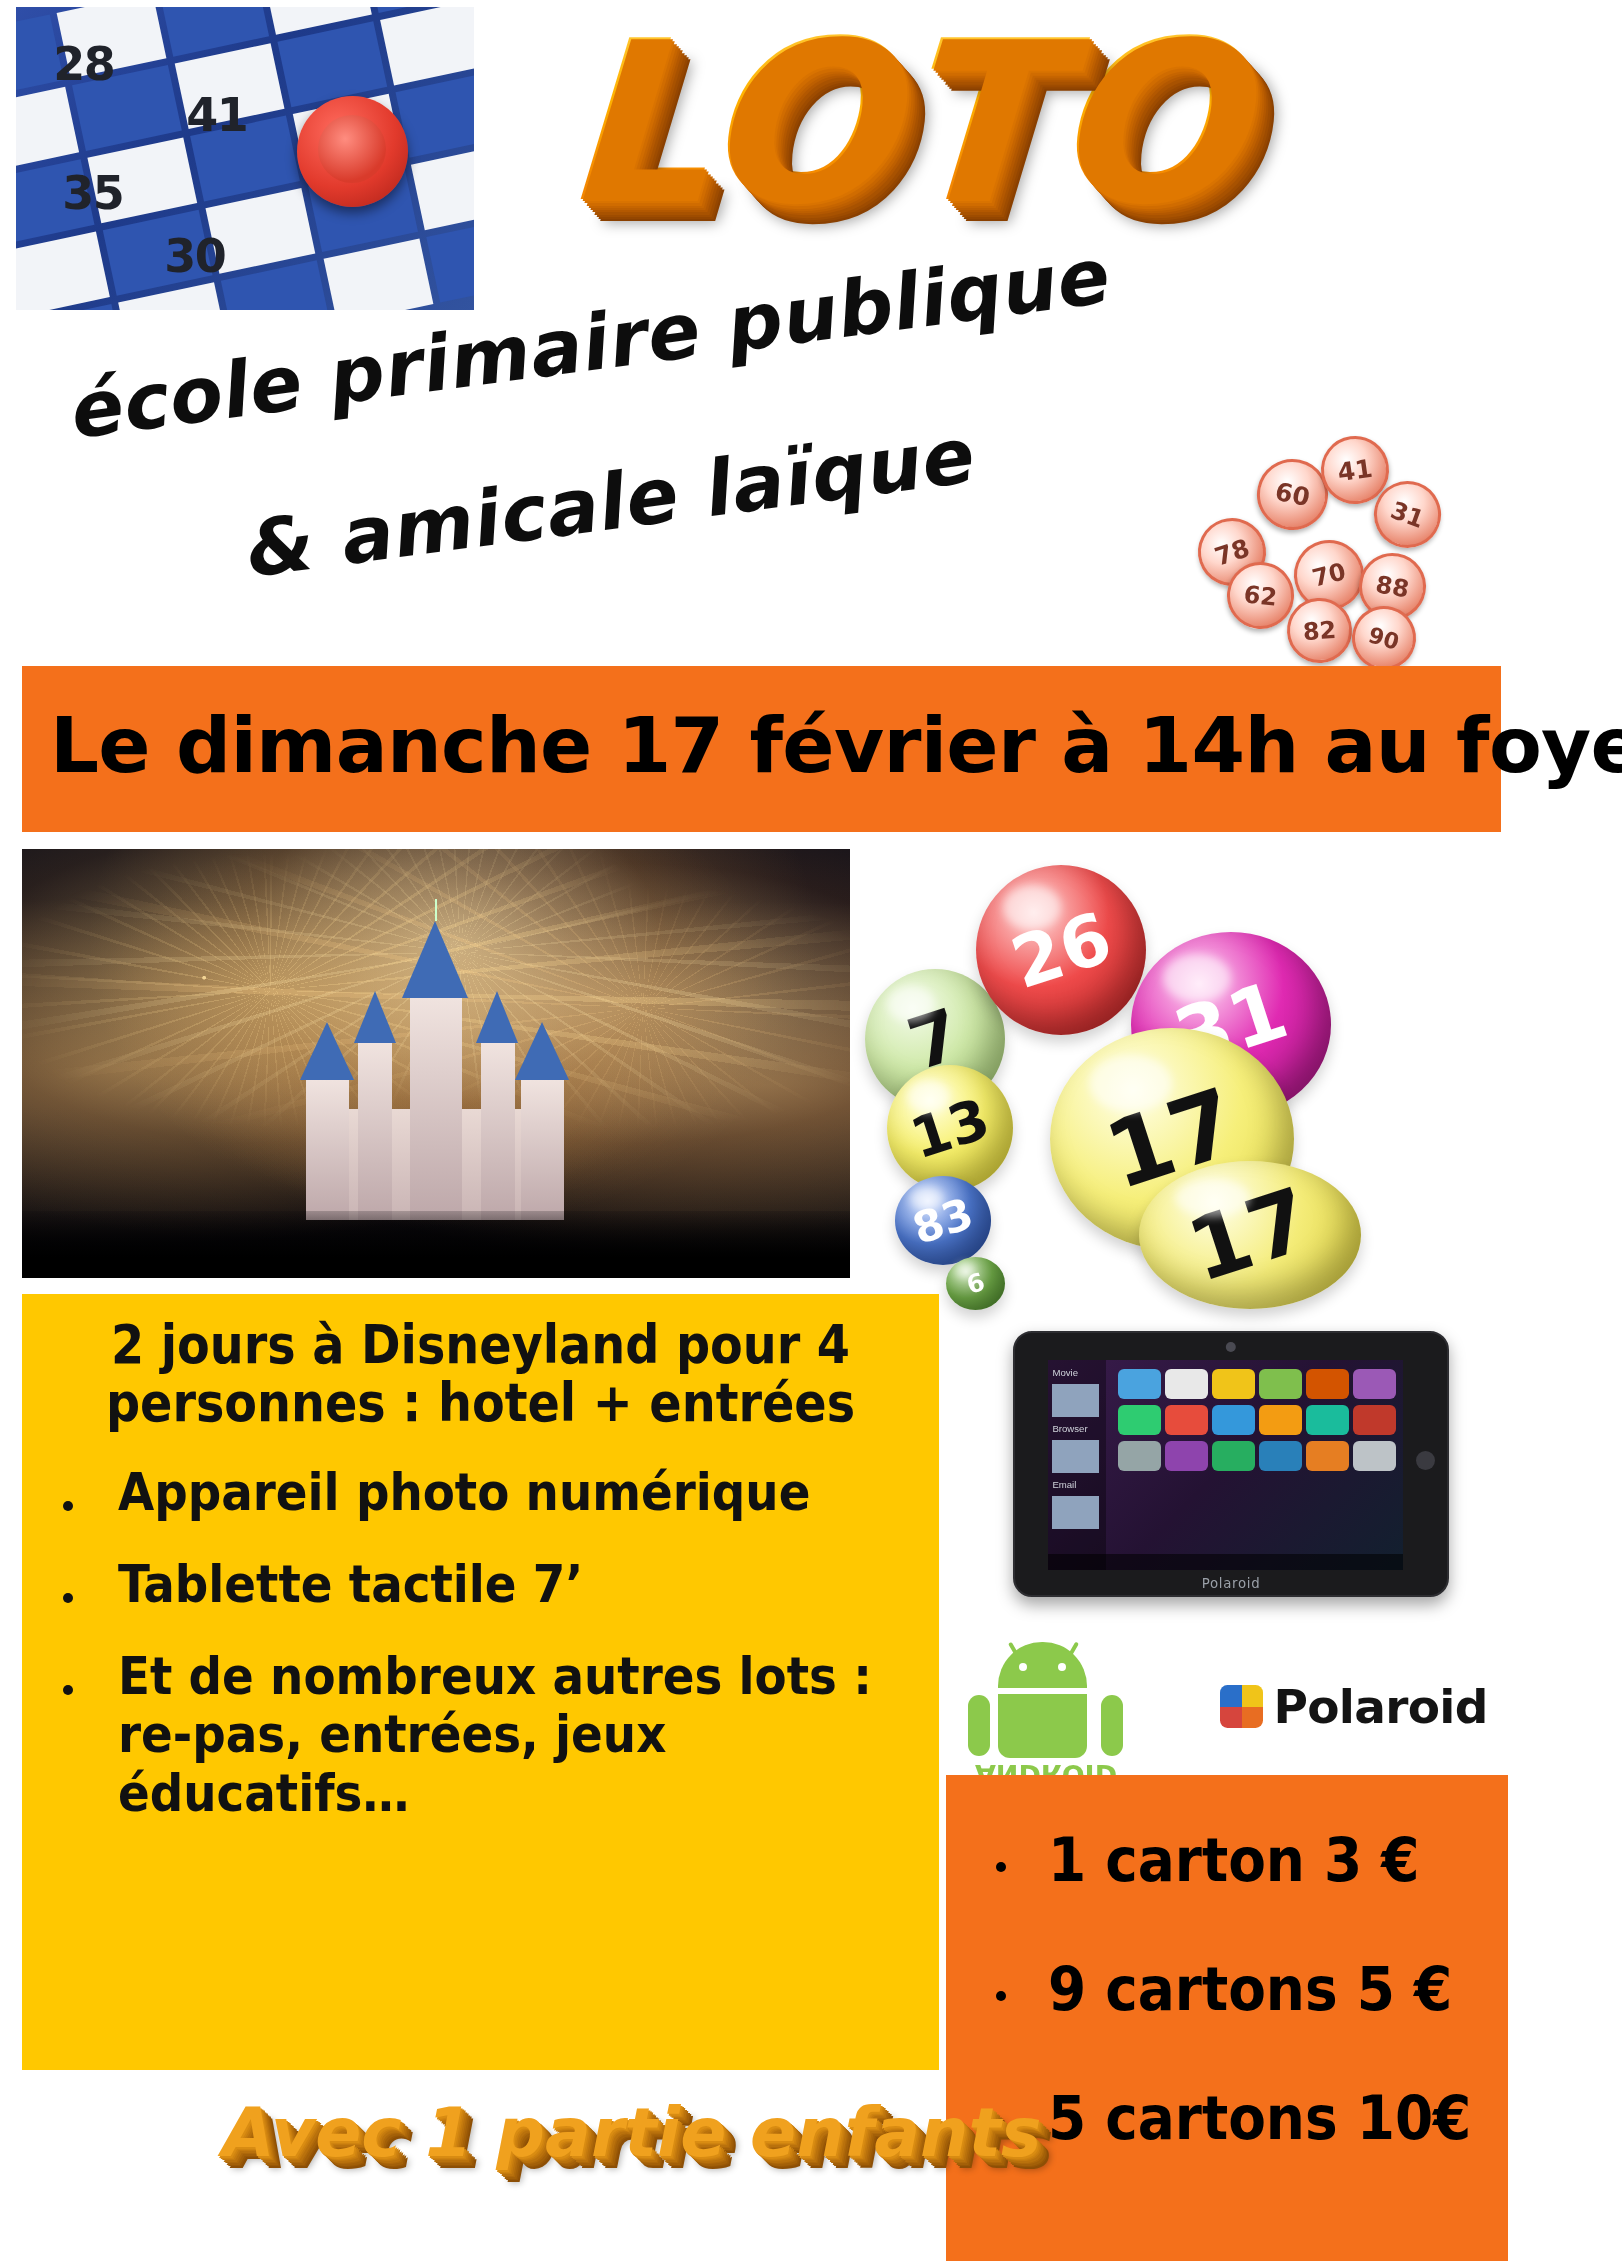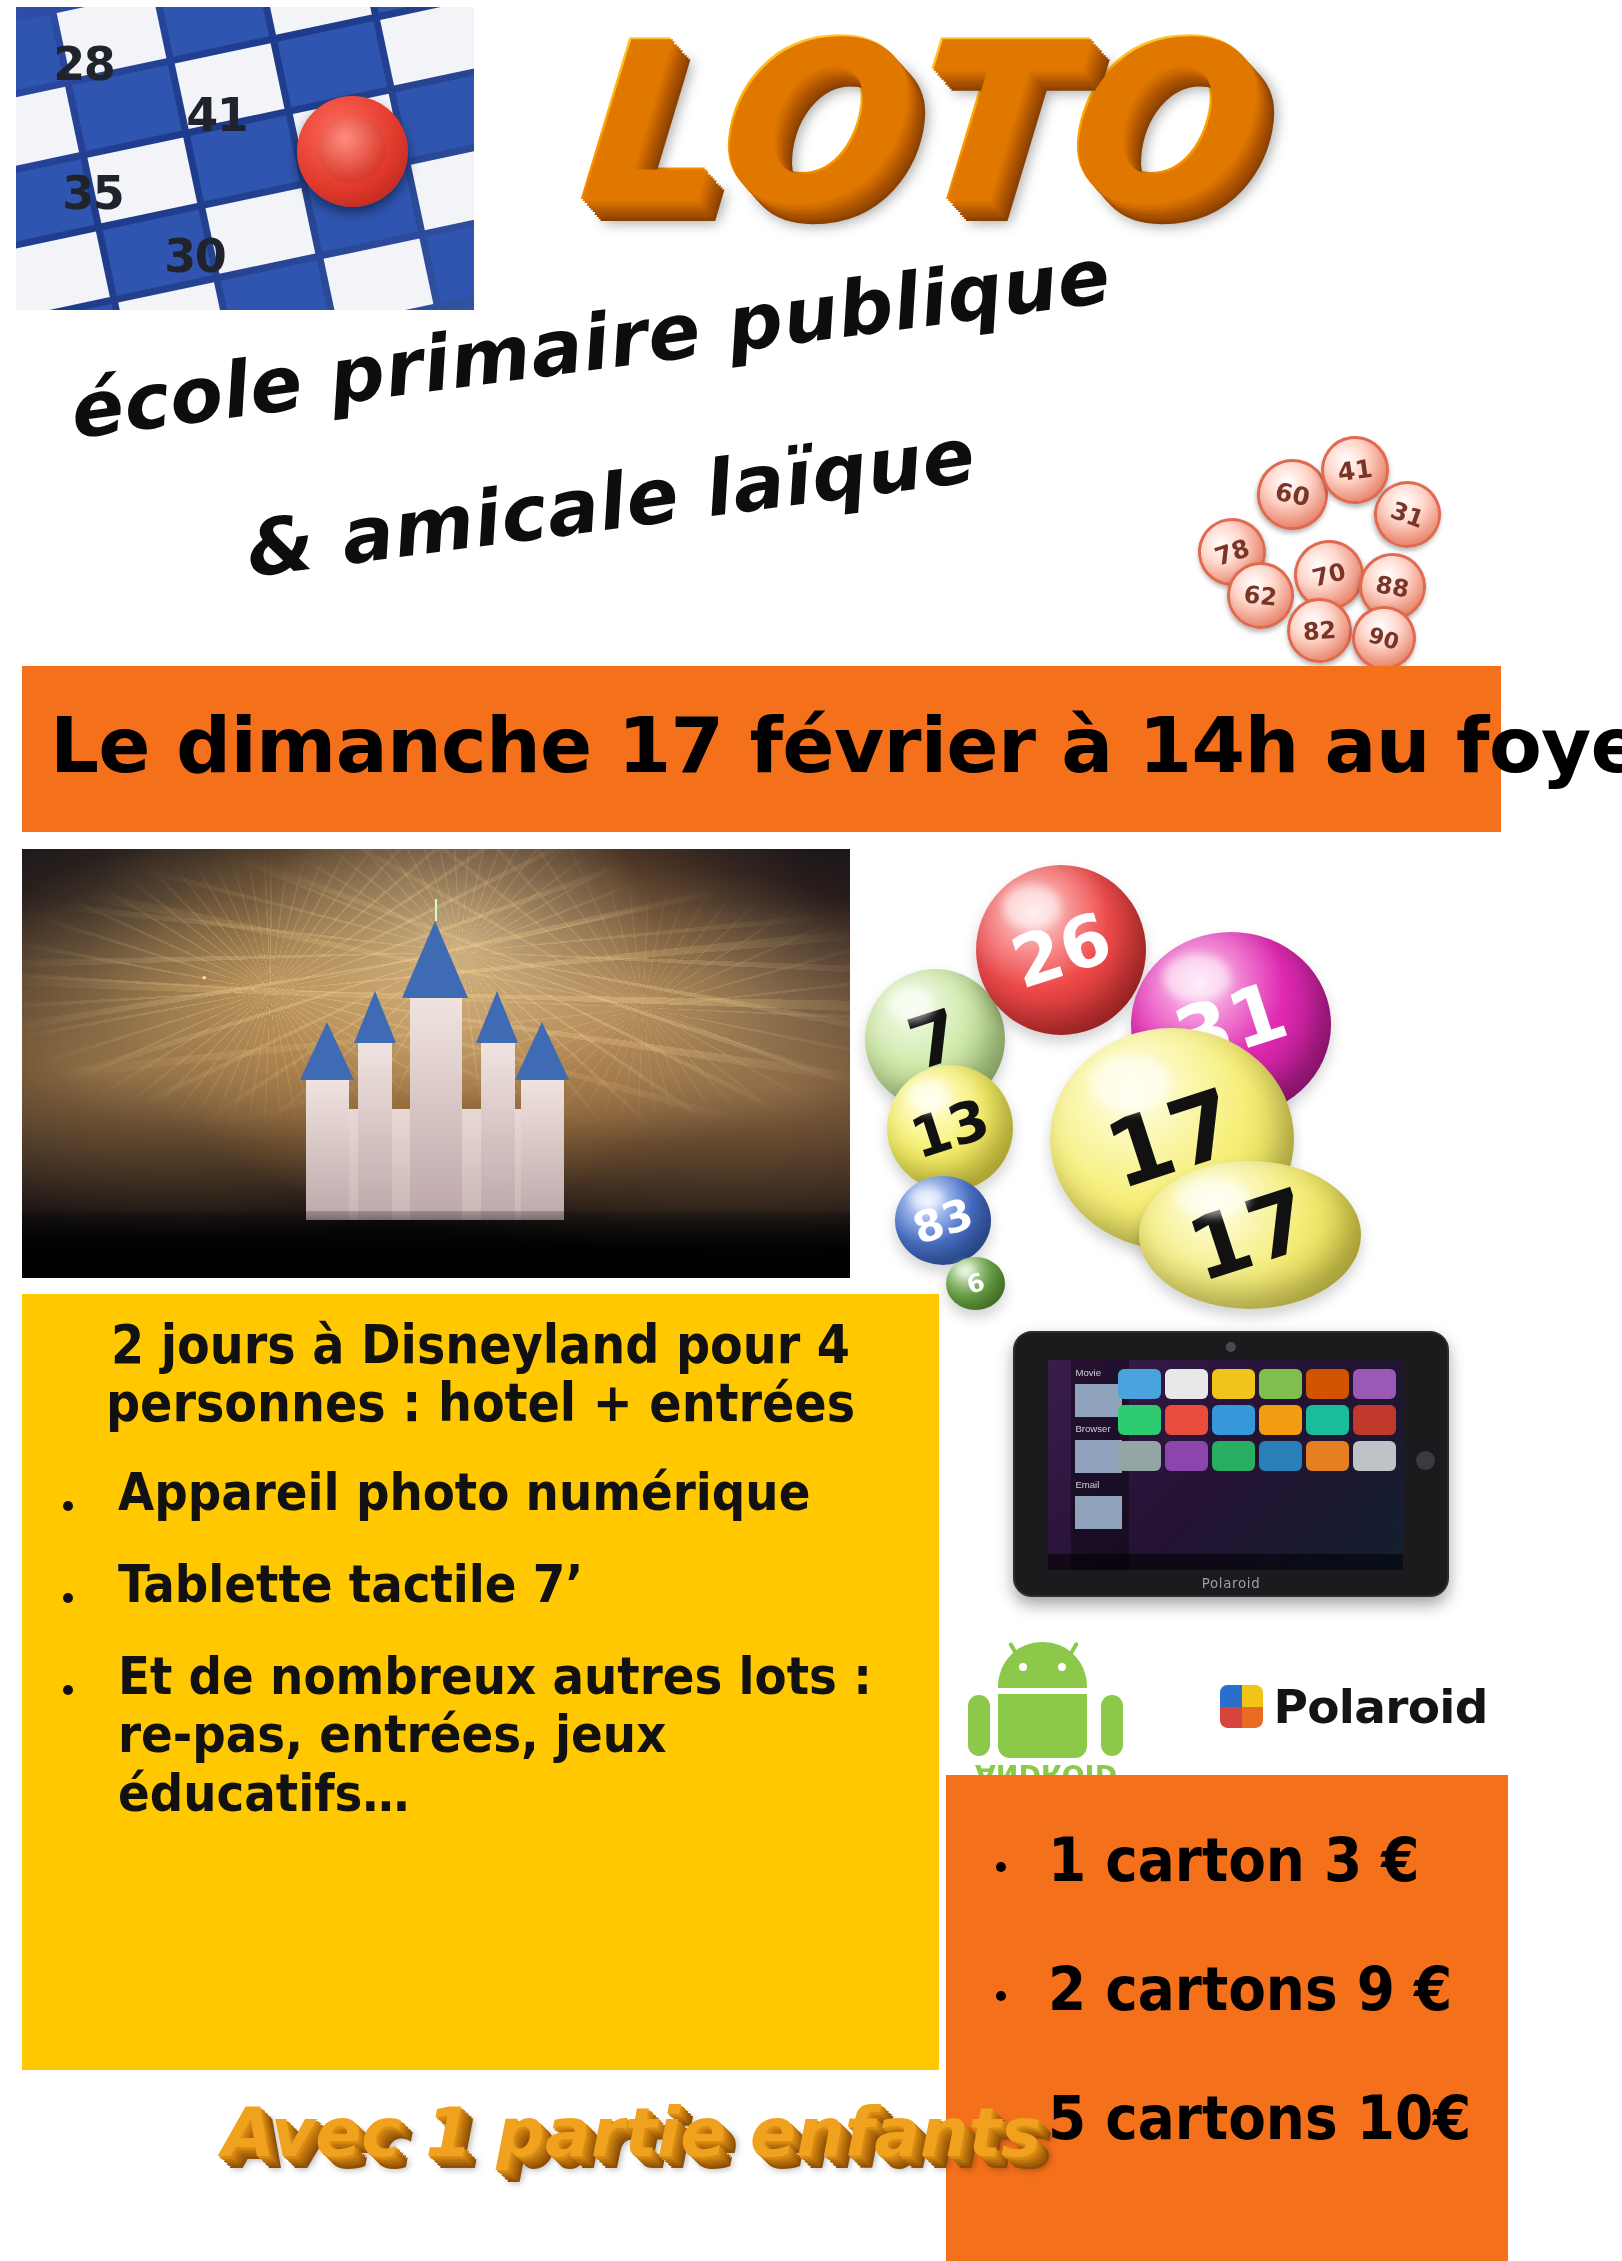--- a/index.html
+++ b/index.html
@@ -343,21 +343,20 @@
   .tablet .rail {
     position: absolute;
     left: 0; top: 0; bottom: 0;
     width: 58px;
     background: rgba(0,0,0,.35);
     display: flex;
     flex-direction: column;
     gap: 6px;
     padding-top: 7.4px;
     box-sizing: border-box;
-    margin-left: 23px;
   }
   .rail-item { color: #cfd3da; font-size: 9.6px; padding-left: 4.4px; }
   .rail-thumb { width: 47px; height: 33px; margin-left: 4.4px; background: #8fa3bd; }
   .app-grid {
     position: absolute;
     left: 67px; right: 4.4px; top: 6px; bottom: 16.3px;
     display: grid;
     grid-template-columns: repeat(6, 1fr);
     grid-auto-rows: 30px;
     gap: 6px 4.4px;
@@ -687,19 +686,19 @@
     <div style="background:#f0c419"></div>
     <div style="background:#d6453d"></div>
     <div style="background:#e86d22"></div>
   </div>
   <div class="pol-word">Polaroid</div>
 </div>
 
 <div class="price-box">
   <ul class="price-list">
     <li><span class="dot"></span><span>1 carton 3 €</span></li>
-    <li><span class="dot"></span><span>2 cartons 9 €</span></li>
+    <li><span class="dot"></span><span>9 cartons 5 €</span></li>
     <li><span class="dot"></span><span>5 cartons 10€</span></li>
   </ul>
 </div>
 
 <div class="footer-3d">Avec 1 partie enfants</div>
 
 
 </body></html>

